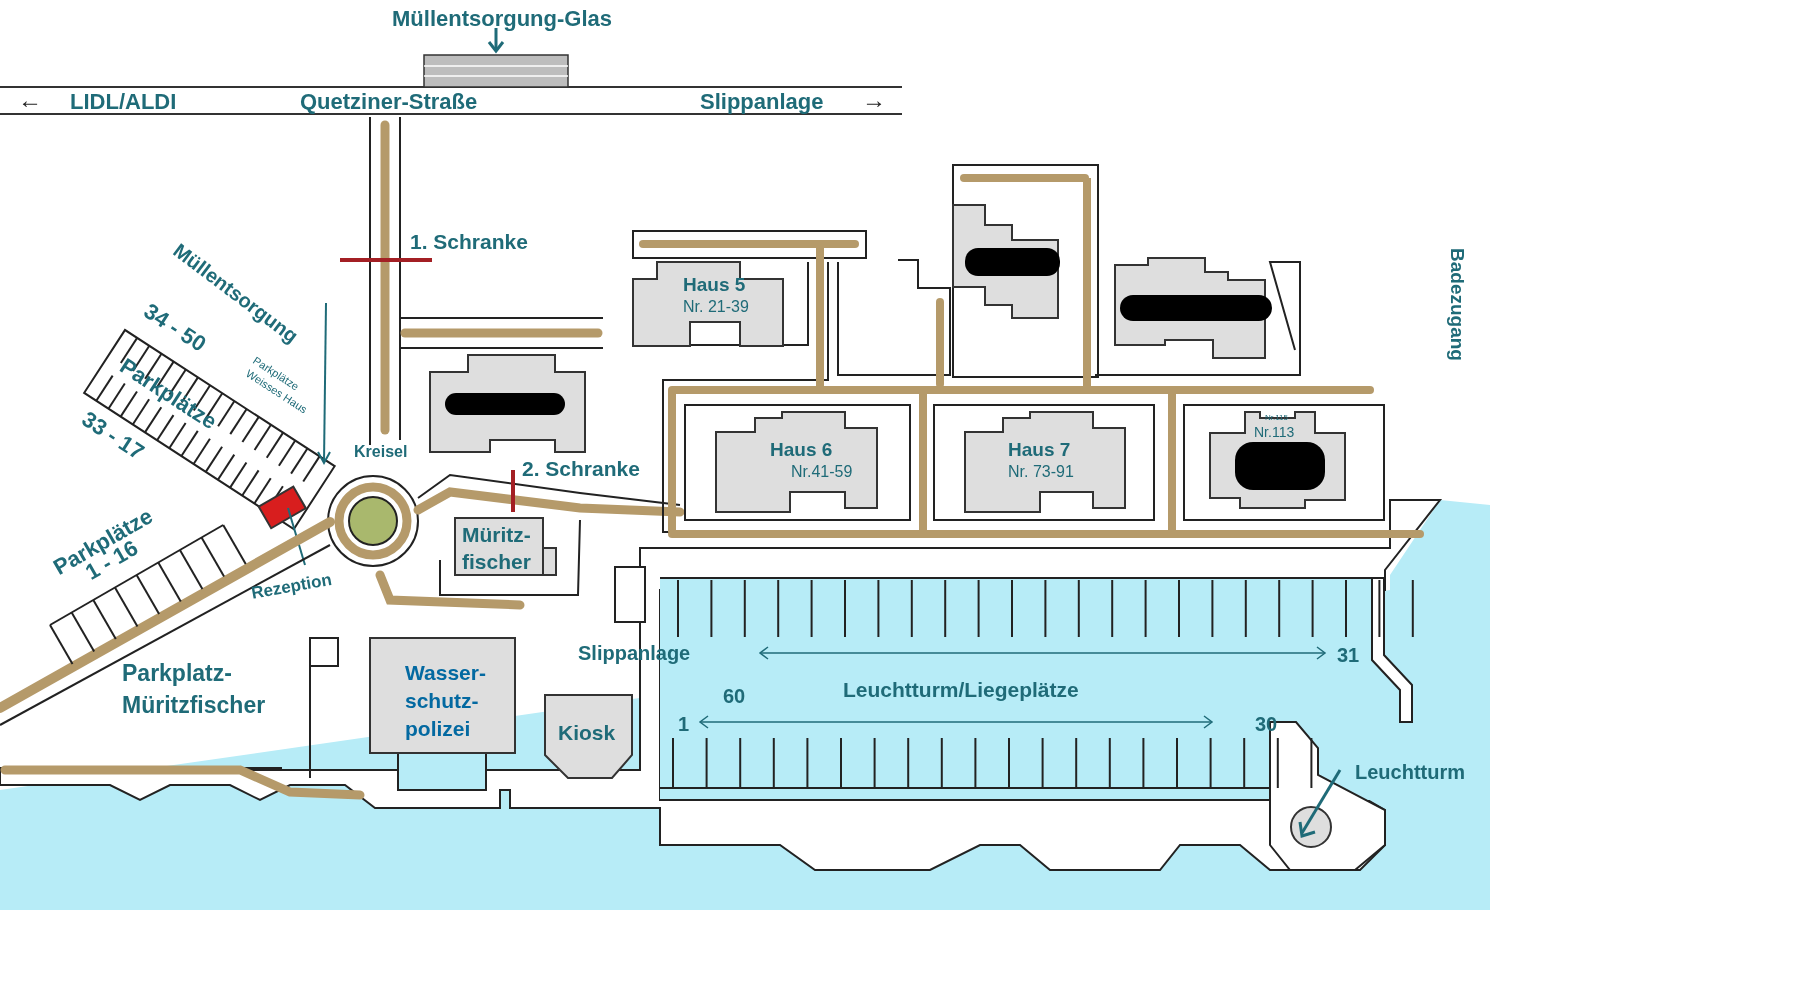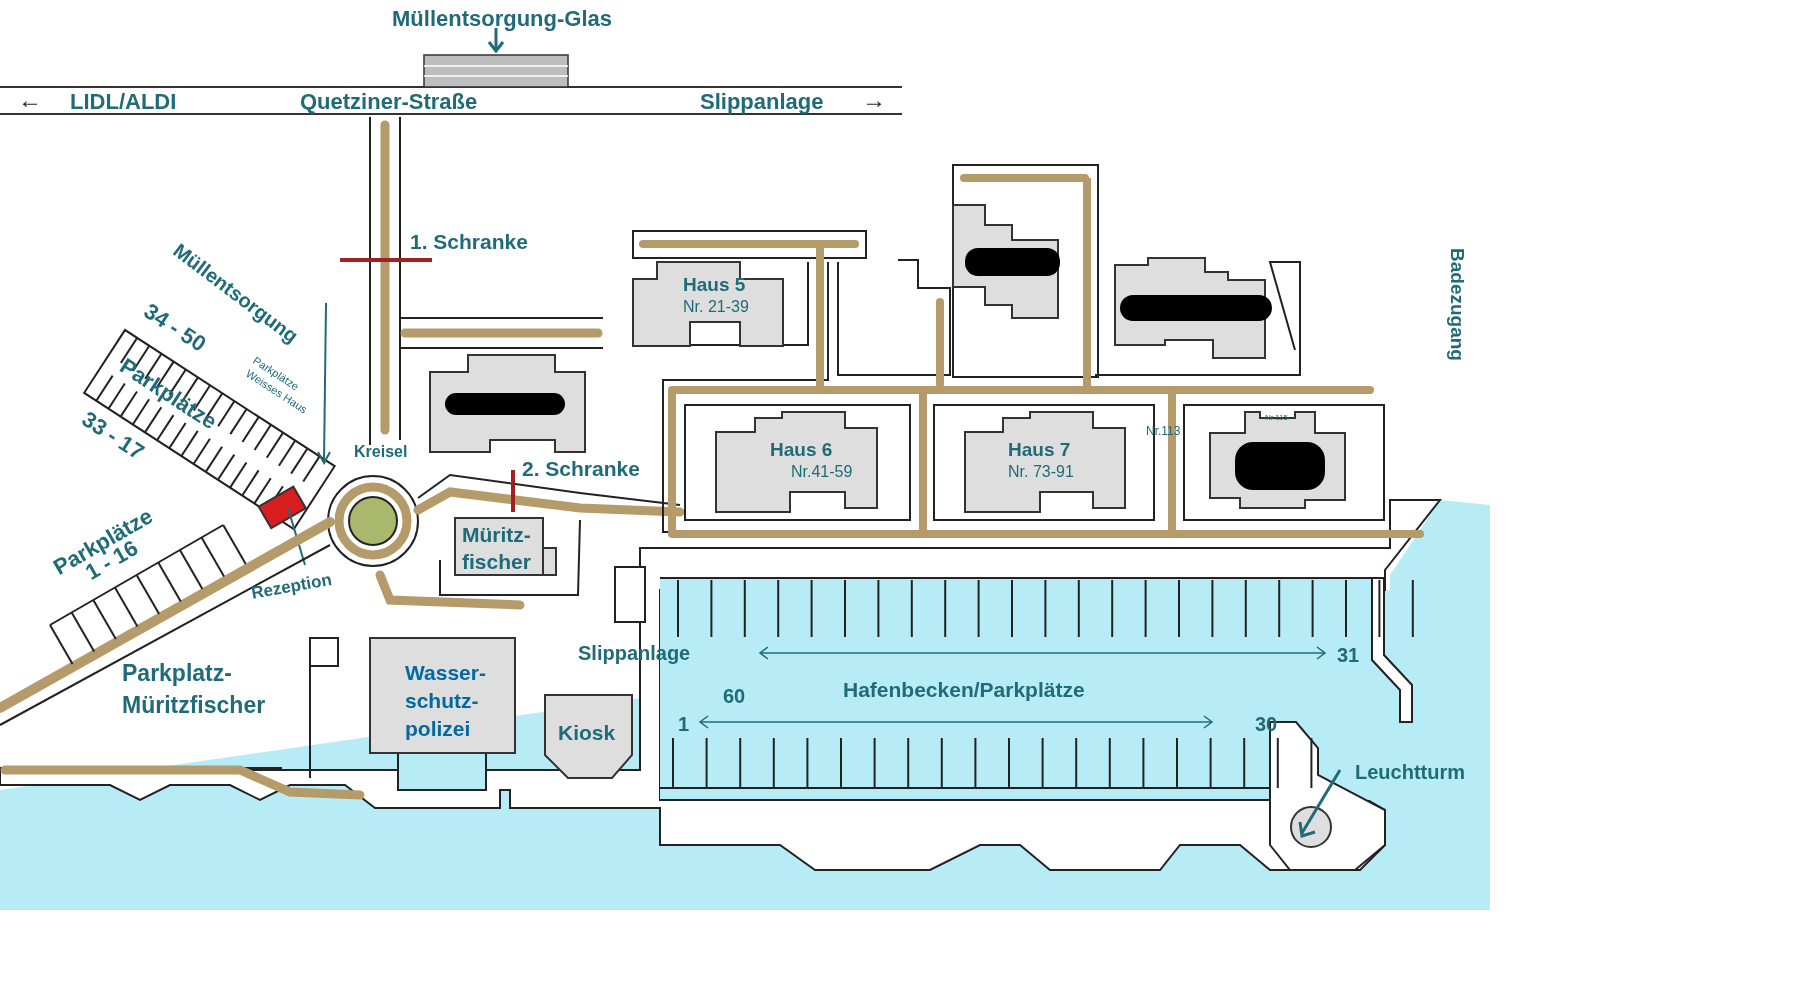--- a/index.html
+++ b/index.html
@@ -247,27 +247,27 @@
 <div class="lbl" style="left:122px;top:694px;font-size:23px;">Müritzfischer</div>
 
 <div class="lbl" style="left:462px;top:524px;font-size:21px;">Müritz-</div>
 <div class="lbl" style="left:462px;top:551px;font-size:21px;">fischer</div>
 <div class="lbl" style="left:683px;top:275px;font-size:19px;">Haus 5</div>
 <div class="lbl thin" style="left:683px;top:299px;font-size:16px;">Nr. 21-39</div>
 <div class="lbl" style="left:770px;top:440px;font-size:19px;">Haus 6</div>
 <div class="lbl thin" style="left:770px;top:464px;font-size:16px;margin-left:21px;">Nr.41-59</div>
 <div class="lbl" style="left:1008px;top:440px;font-size:19px;">Haus 7</div>
 <div class="lbl thin" style="left:1008px;top:464px;font-size:16px;">Nr. 73-91</div>
-<div class="lbl thin" style="left:1146px;top:425px;font-size:12px;">Nr.113</div>
+<div class="lbl thin" style="left:1254px;top:425px;font-size:14px;">Nr.113</div>
 <div class="lbl thin" style="left:1265px;top:414px;font-size:8px;">Nr.115</div>
 <div class="lbl dark" style="left:405px;top:662px;font-size:21px;">Wasser-</div>
 <div class="lbl dark" style="left:405px;top:690px;font-size:21px;">schutz-</div>
 <div class="lbl dark" style="left:405px;top:718px;font-size:21px;">polizei</div>
 <div class="lbl" style="left:558px;top:722px;font-size:21px;">Kiosk</div>
 
 <div class="lbl" style="left:578px;top:643px;font-size:20px;">Slippanlage</div>
 <div class="lbl" style="left:723px;top:645px;font-size:20px;margin-top:41px;">60</div>
 <div class="lbl" style="left:1337px;top:645px;font-size:20px;">31</div>
-<div class="lbl" style="left:843px;top:679px;font-size:21px;">Hafenbecken/Parkplätze</div>
+<div class="lbl" style="left:843px;top:679px;font-size:21px;">Leuchtturm/Liegeplätze</div>
 <div class="lbl" style="left:678px;top:714px;font-size:20px;">1</div>
 <div class="lbl" style="left:1223px;top:714px;font-size:20px;margin-left:32px;">30</div>
 <div class="lbl" style="left:1355px;top:762px;font-size:20px;">Leuchtturm</div>
 <div class="lbl" style="left:1443px;top:248px;font-size:19px;transform:rotate(90deg);transform-origin:left top;margin-left:24px;">Badezugang</div>
 
 </body></html>

